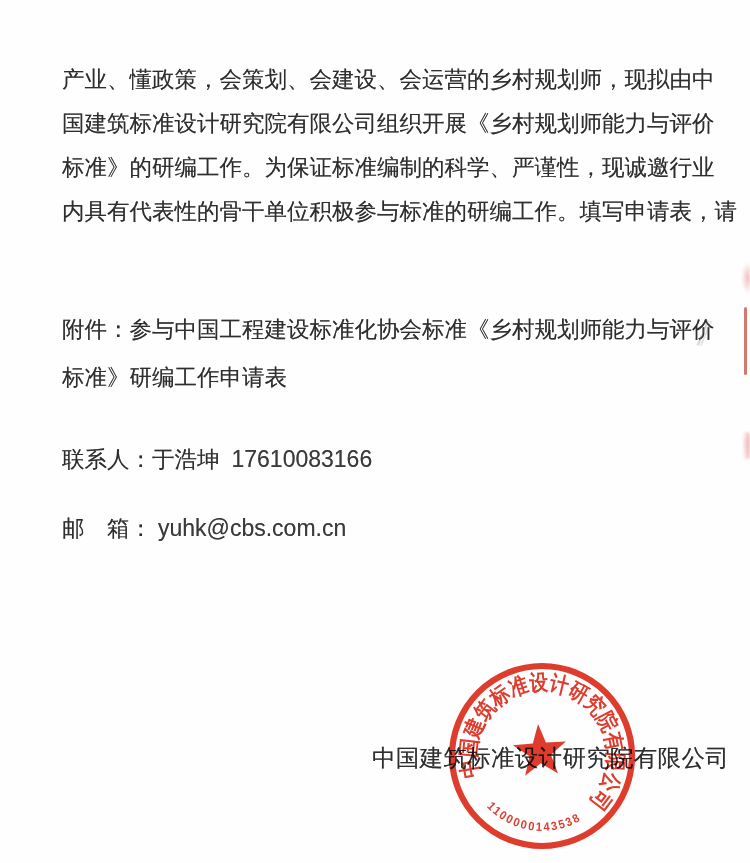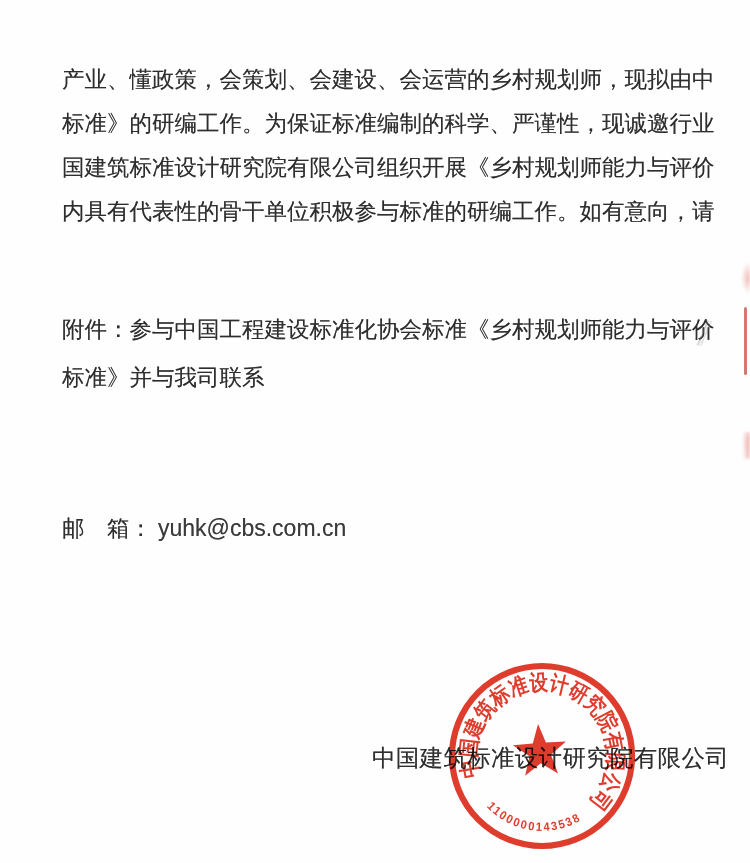--- a/index.html
+++ b/index.html
@@ -132,30 +132,33 @@
     filter: blur(0.5px);
   }
 </style>
 </head>
 <body>
 
 <div class="page">
 
   <div class="body-text">
     <div>产业、懂政策，会策划、会建设、会运营的乡村规划师，现拟由中</div>
+    <div>国建筑标准设计研究院有限公司组织开展《乡村规划师能力与评价</div>
     <div>标准》的研编工作。为保证标准编制的科学、严谨性，现诚邀行业</div>
-    <div>国建筑标准设计研究院有限公司组织开展《乡村规划师能力与评价</div>
-    <div>内具有代表性的骨干单位积极参与标准的研编工作。如有意向，请</div>
+    <div>内具有代表性的骨干单位积极参与标准的研编工作。填写申请表，请</div>
   </div>
 
   <div class="attachment-text">
     <div>附件：参与中国工程建设标准化协会标准《乡村规划师能力与评价</div>
-    <div>标准》并与我司联系</div>
+    <div>标准》研编工作申请表</div>
   </div>
 
+  <div class="contact-line">
+    <span>联系人：于浩坤</span><span class="latin phone">17610083166</span>
+  </div>
 
   <div class="email-line">
     <span>邮　箱：</span><span class="latin email-value">yuhk@cbs.com.cn</span>
   </div>
 
   <div class="signature-company">中国建筑标准设计研究院有限公司</div>
 
   <div class="seal">
     <svg width="200" height="200" viewBox="0 0 200 200">
       <defs>

